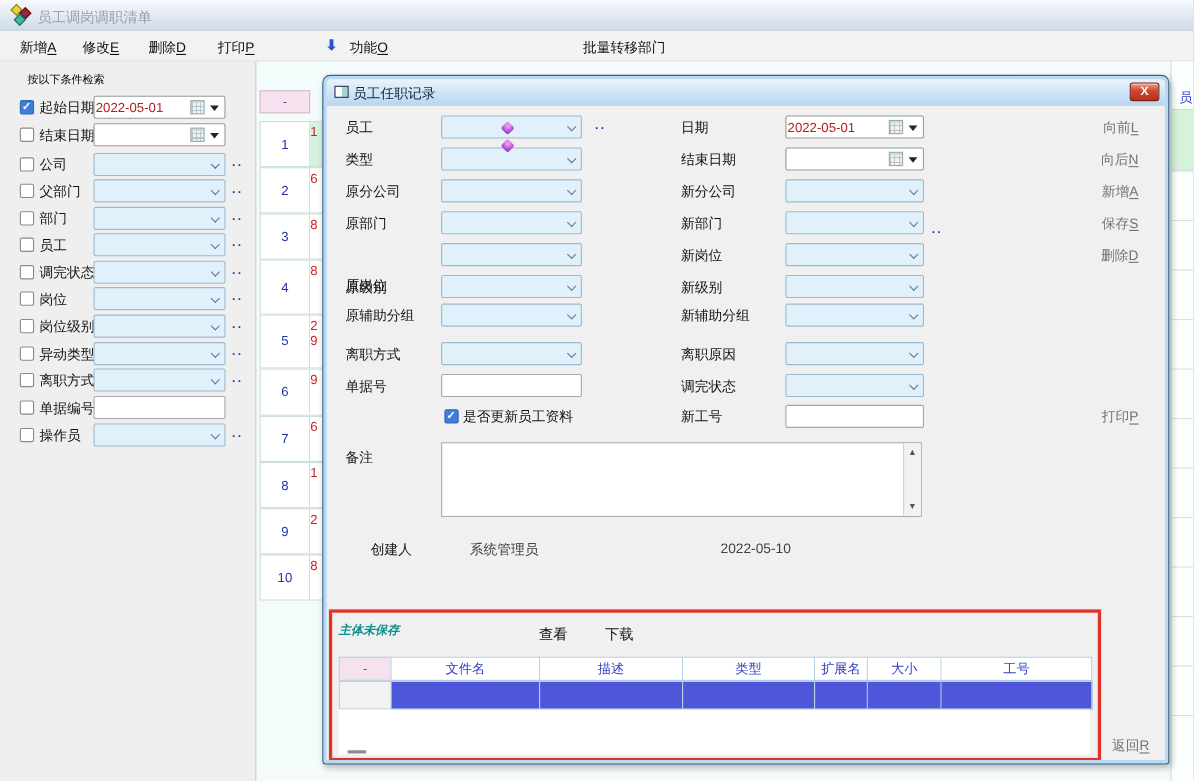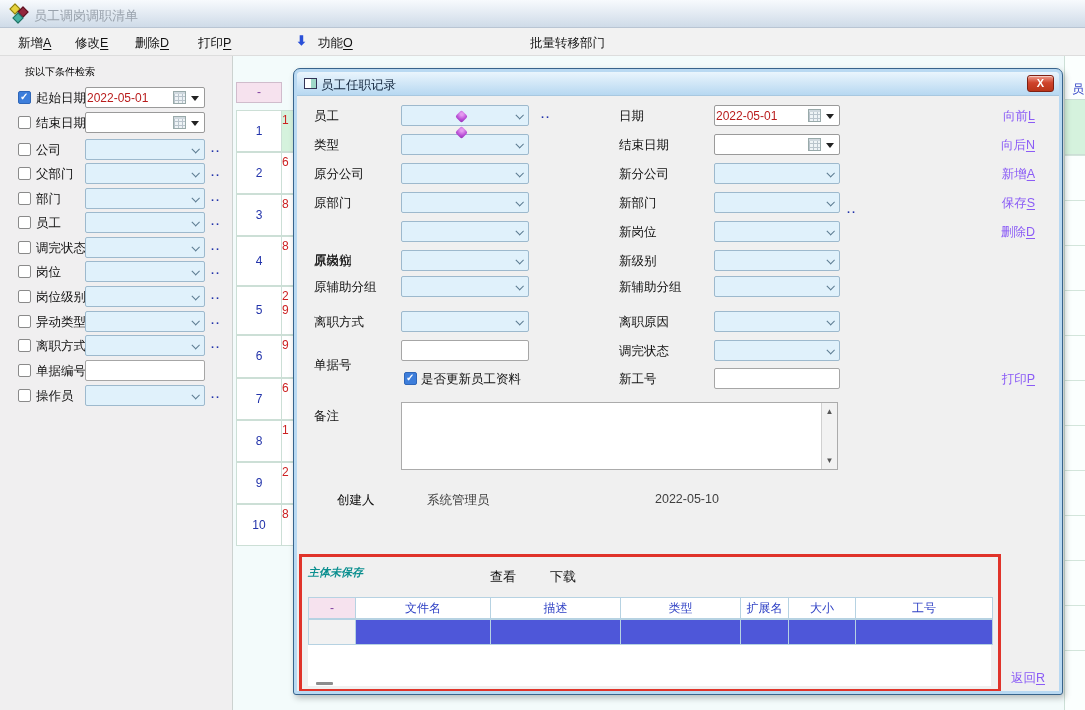--- a/index.html
+++ b/index.html
@@ -48,21 +48,21 @@
 
   
   .dialog{position:absolute;left:293px;top:68px;width:770px;height:627px;background:#b9d9f2;border:1px solid #38648c;border-radius:7px 7px 3px 3px;padding:3px;box-shadow:2px 3px 6px rgba(0,0,0,.25)}
   .dlg-in{position:relative;width:100%;height:100%;background:#f0f0f0;border-radius:4px 4px 0 0;overflow:hidden}
   .dlg-title{position:absolute;left:0;top:0;width:100%;height:24px;background:linear-gradient(#eaf5fd,#b7d8f1);border-bottom:1px solid #a8c8e0}
   .dlg-title .t{position:absolute;left:24px;top:5px;font-size:12.5px;color:#10233a}
   .dlg-ico{position:absolute;left:7px;top:6px;width:13px;height:11px;border:1px solid #335;
     background:linear-gradient(90deg,#ffffff 0 6px,#9fd8c8 6px)}
   .closebtn{position:absolute;right:5px;top:3px;width:27px;height:17px;border:1px solid #7e2013;border-radius:3px;
     background:linear-gradient(#ef9c8a,#cf432c 45%,#b93419);color:#fff;font-weight:bold;font-size:11px;text-align:center;line-height:15px;box-shadow:inset 0 1px 0 rgba(255,255,255,.5)}
-  .greenbtn{position:absolute;color:#8b5cf6;font-size:12.5px;white-space:nowrap;cursor:default}
+  .greenbtn{position:absolute;color:#737373;font-size:12.5px;white-space:nowrap;cursor:default}
   .greenbtn u{text-underline-offset:2px}
   .marker{position:absolute;width:9px;height:9px;background:radial-gradient(circle at 35% 30%,#e49af0 15%,#b94fd6 60%,#8c2bb0);transform:rotate(45deg);border-radius:2px;z-index:5}
   .remark{position:absolute;background:#fff;border:1px solid #ababab}
   .vsb{position:absolute;right:0;top:0;width:16px;height:100%;background:#f2f2f2;border-left:1px solid #d0d0d0}
   .vsb .a{position:absolute;left:0;width:100%;text-align:center;font-size:8px;color:#555}
   .teal{color:#404040}
 
   
   .attach{position:absolute;left:2px;top:482px;width:702px;height:138px;border:3px solid #e0332a;background:#f0f0f0}
   .att-status{position:absolute;left:6px;top:8px;font-size:11px;font-weight:bold;color:#0b8f8f;font-style:italic}
@@ -315,21 +315,21 @@
             <div class="chev"></div>
           </div>
           <div class="lbl" style="left: 17px; top: 242px;">离职方式</div>
           <div class="combo" style="left: 104px; top: 239px; width: 128px;">
             <div class="chev"></div>
           </div>
           <div class="lbl" style="left: 322px; top: 242px;">离职原因</div>
           <div class="combo" style="left: 417px; top: 239px; width: 126px;">
             <div class="chev"></div>
           </div>
-          <div class="lbl" style="left: 17px; top: 285px;">单据号</div>
+          <div class="lbl" style="left: 17px; top: 271px;">单据号</div>
           <div class="txt" style="left: 104px; top: 268px; width: 128px;"></div>
           <div class="lbl" style="left: 322px; top: 271px;">调完状态</div>
           <div class="combo" style="left: 417px; top: 268px; width: 126px;">
             <div class="chev"></div>
           </div>
           <div class="cb on" style="left: 107px; top: 300px;"></div>
           <div class="lbl" style="left: 124px; top: 299px;">是否更新员工资料</div>
           <div class="lbl" style="left: 322px; top: 299px;">新工号</div>
           <div class="txt" style="left: 417px; top: 296px; width: 126px;"></div>
         </div>

